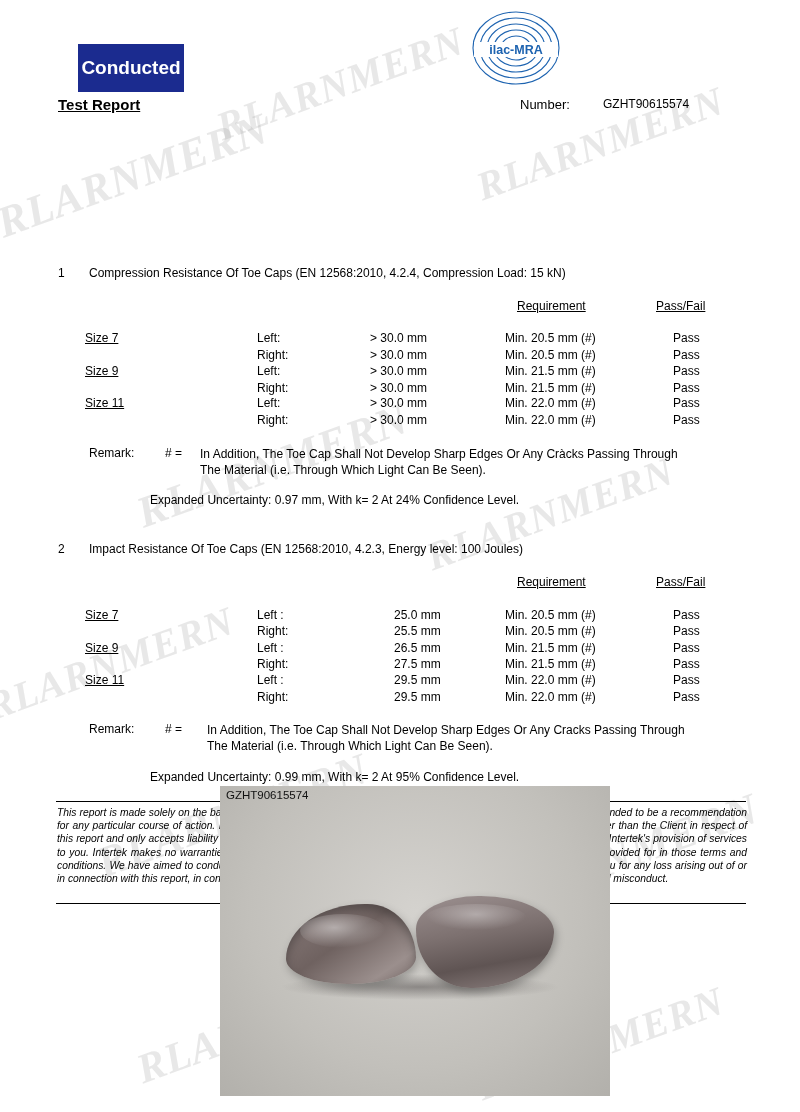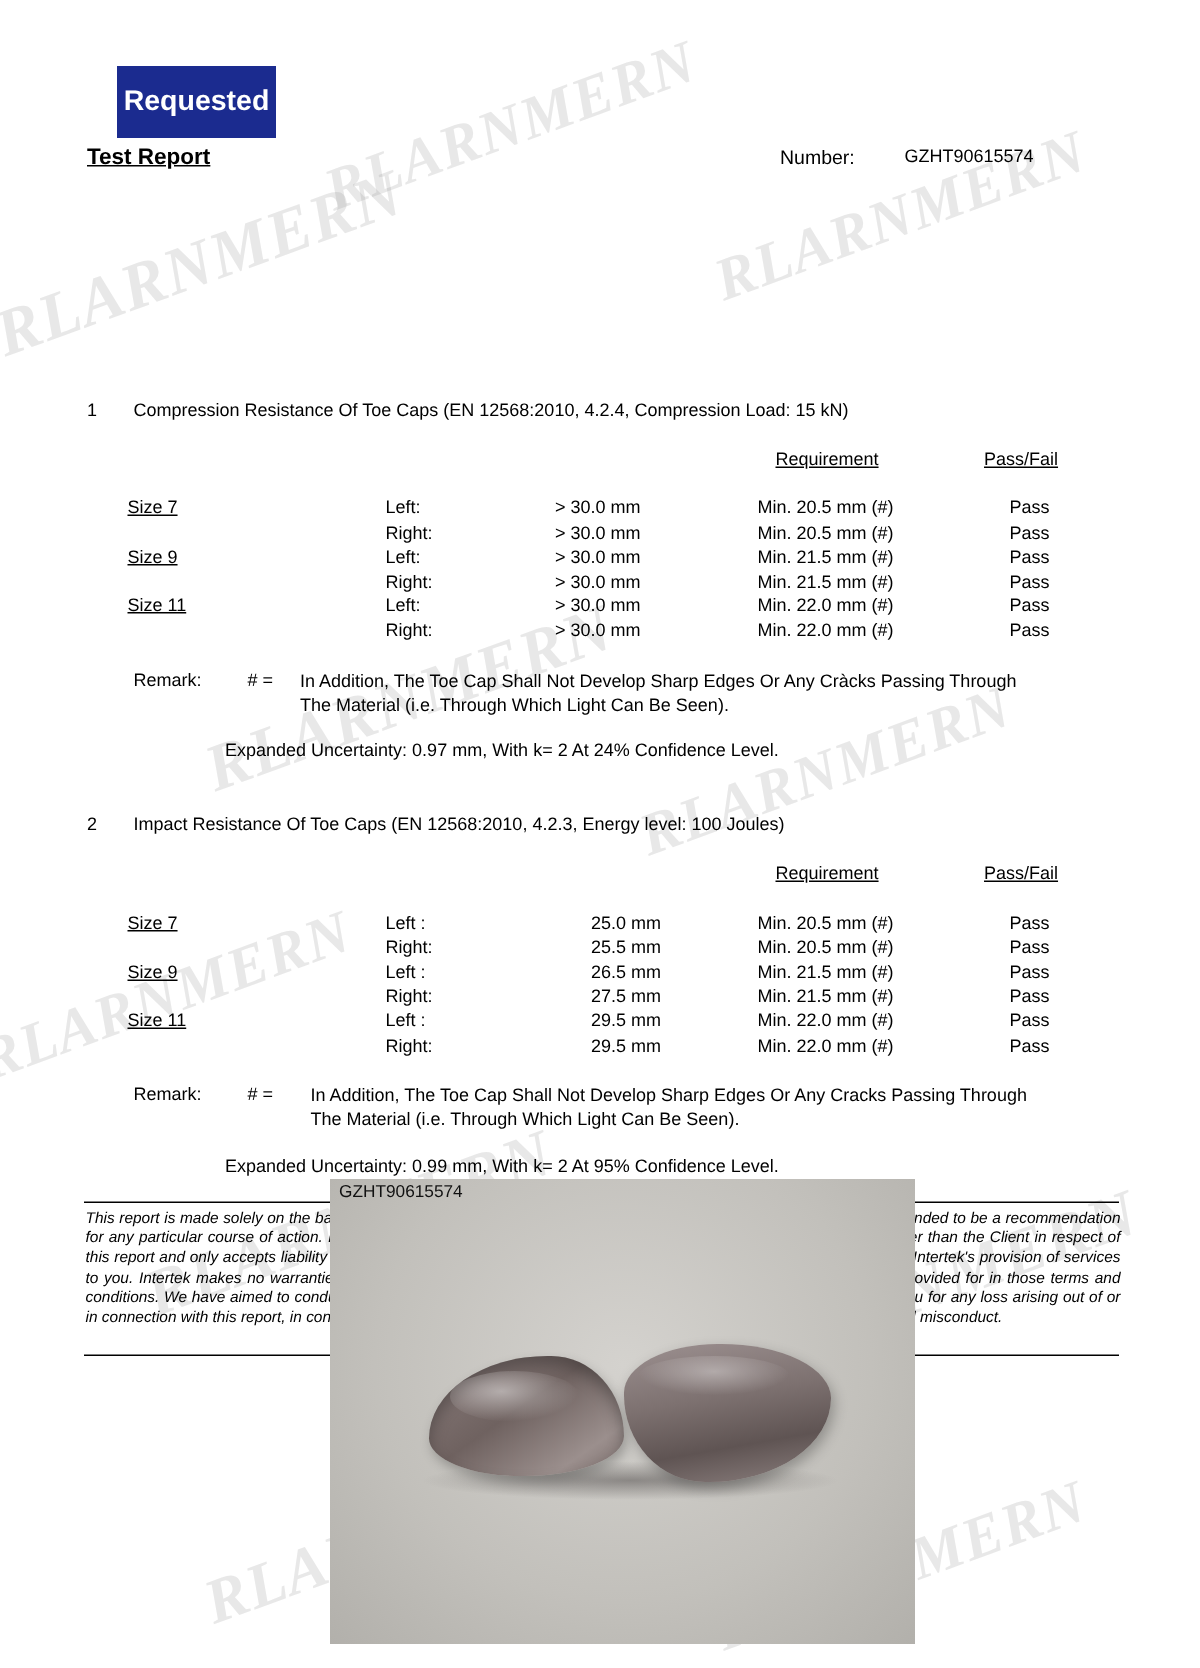--- a/index.html
+++ b/index.html
@@ -293,22 +293,35 @@
     border-radius: 50%;
   }
 </style>
 </head>
 <body>
 
 <div class="page">
 
   <div class="header">
 
-    <div class="intertek-logo">Requested</div>
-
+    <div class="intertek-logo">Conducted</div>
+
+    <div class="ilac">
+      <svg width="96" height="86" viewBox="0 0 96 86">
+        <g fill="none" stroke="#1d63b0" stroke-width="1.1">
+          <ellipse cx="48" cy="40" rx="43" ry="36"></ellipse>
+          <ellipse cx="48" cy="40" rx="36" ry="30"></ellipse>
+          <ellipse cx="48" cy="40" rx="29" ry="24"></ellipse>
+          <ellipse cx="48" cy="40" rx="22" ry="18"></ellipse>
+          <ellipse cx="48" cy="40" rx="15" ry="12"></ellipse>
+        </g>
+        <rect x="6" y="34" width="84" height="15" fill="#ffffff"></rect>
+        <text x="48" y="46" font-family="Liberation Sans, sans-serif" font-size="12.5" font-weight="bold" fill="#1d63b0" text-anchor="middle">ilac-MRA</text>
+      </svg>
+    </div>
 
 
 
     <div class="test-report">Test Report</div>
     <div class="number-label">Number:</div>
     <div class="number-value">GZHT90615574</div>
   </div>
 
   <div class="content">
 

